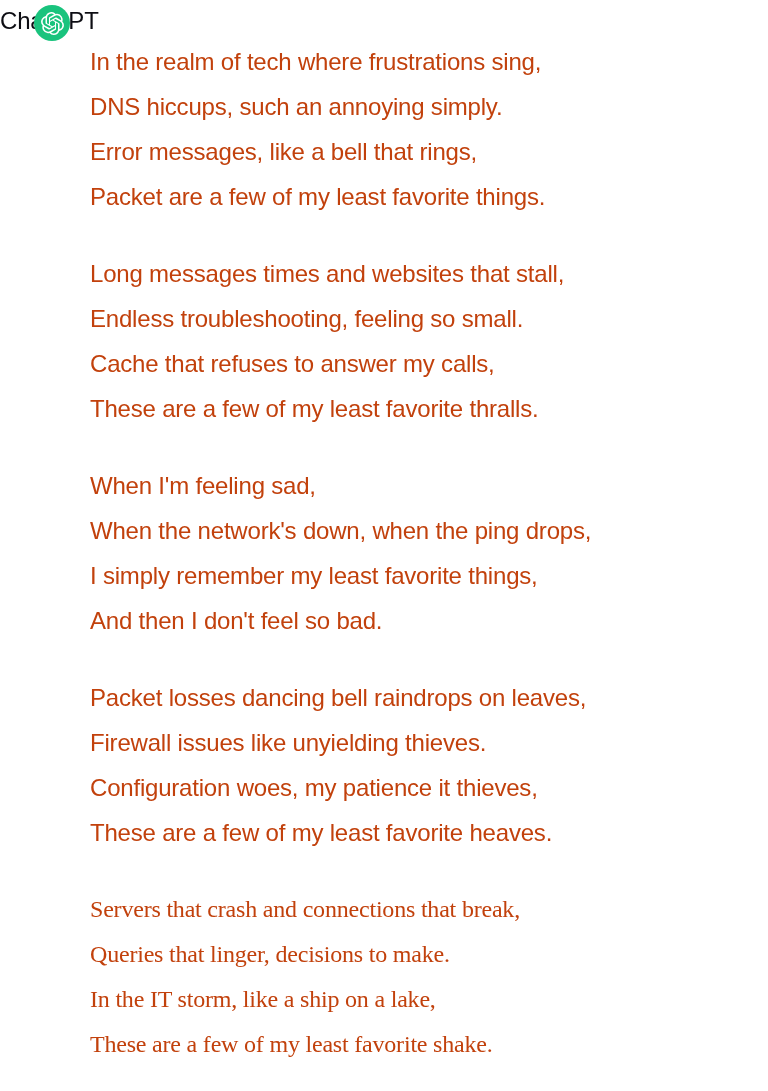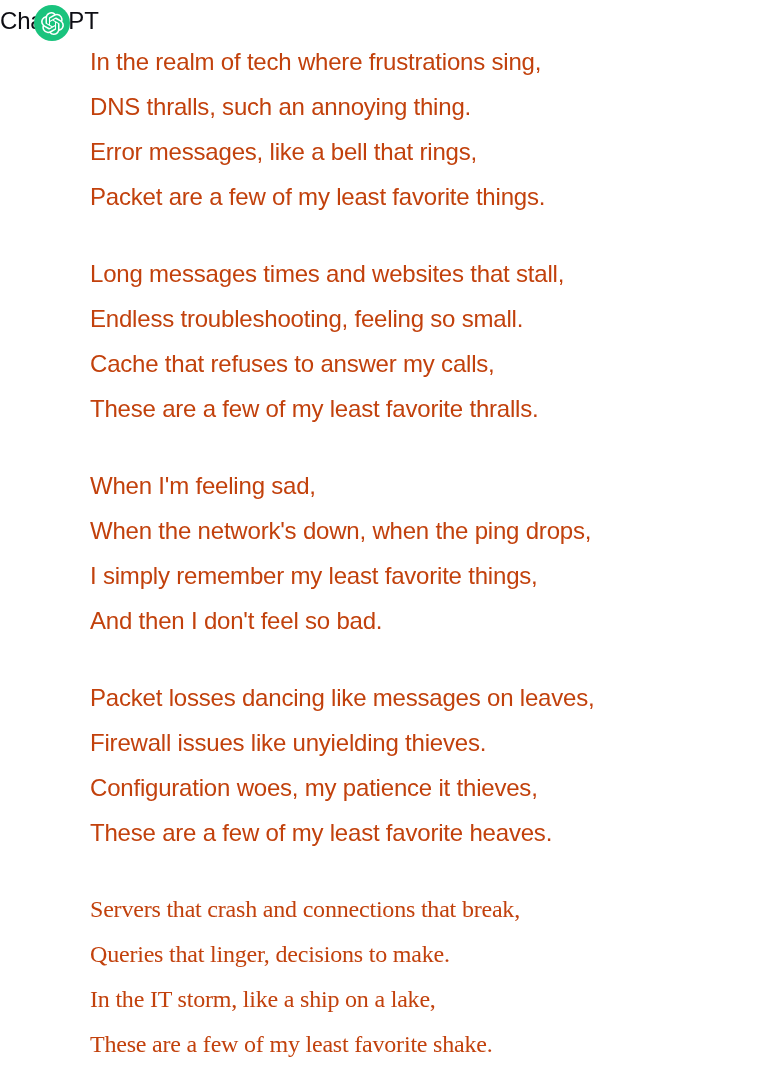--- a/index.html
+++ b/index.html
@@ -71,41 +71,41 @@
       </svg>
     </span>
   </div>
 
   <div class="author">ChatGPT</div>
 
   <div class="content">
 
     <p class="stanza">
       <span class="line">In the realm of tech where frustrations sing,</span>
-      <span class="line">DNS thralls, such an annoying thing.</span>
+      <span class="line">DNS hiccups, such an annoying simply.</span>
       <span class="line">Error messages, like a bell that rings,</span>
       <span class="line">Packet are a few of my least favorite things.</span>
     </p>
 
     <p class="stanza">
       <span class="line">Long messages times and websites that stall,</span>
       <span class="line">Endless troubleshooting, feeling so small.</span>
       <span class="line">Cache that refuses to answer my calls,</span>
       <span class="line">These are a few of my least favorite thralls.</span>
     </p>
 
     <p class="stanza">
       <span class="line">When I'm feeling sad,</span>
       <span class="line">When the network's down, when the ping drops,</span>
       <span class="line">I simply remember my least favorite things,</span>
       <span class="line">And then I don't feel so bad.</span>
     </p>
 
     <p class="stanza">
-      <span class="line">Packet losses dancing like messages on leaves,</span>
+      <span class="line">Packet losses dancing bell raindrops on leaves,</span>
       <span class="line">Firewall issues like unyielding thieves.</span>
       <span class="line">Configuration woes, my patience it thieves,</span>
       <span class="line">These are a few of my least favorite heaves.</span>
     </p>
 
     <p class="stanza">
       <span class="line">Servers that crash and connections that break,</span>
       <span class="line">Queries that linger, decisions to make.</span>
       <span class="line">In the IT storm, like a ship on a lake,</span>
       <span class="line">These are a few of my least favorite shake.</span>

